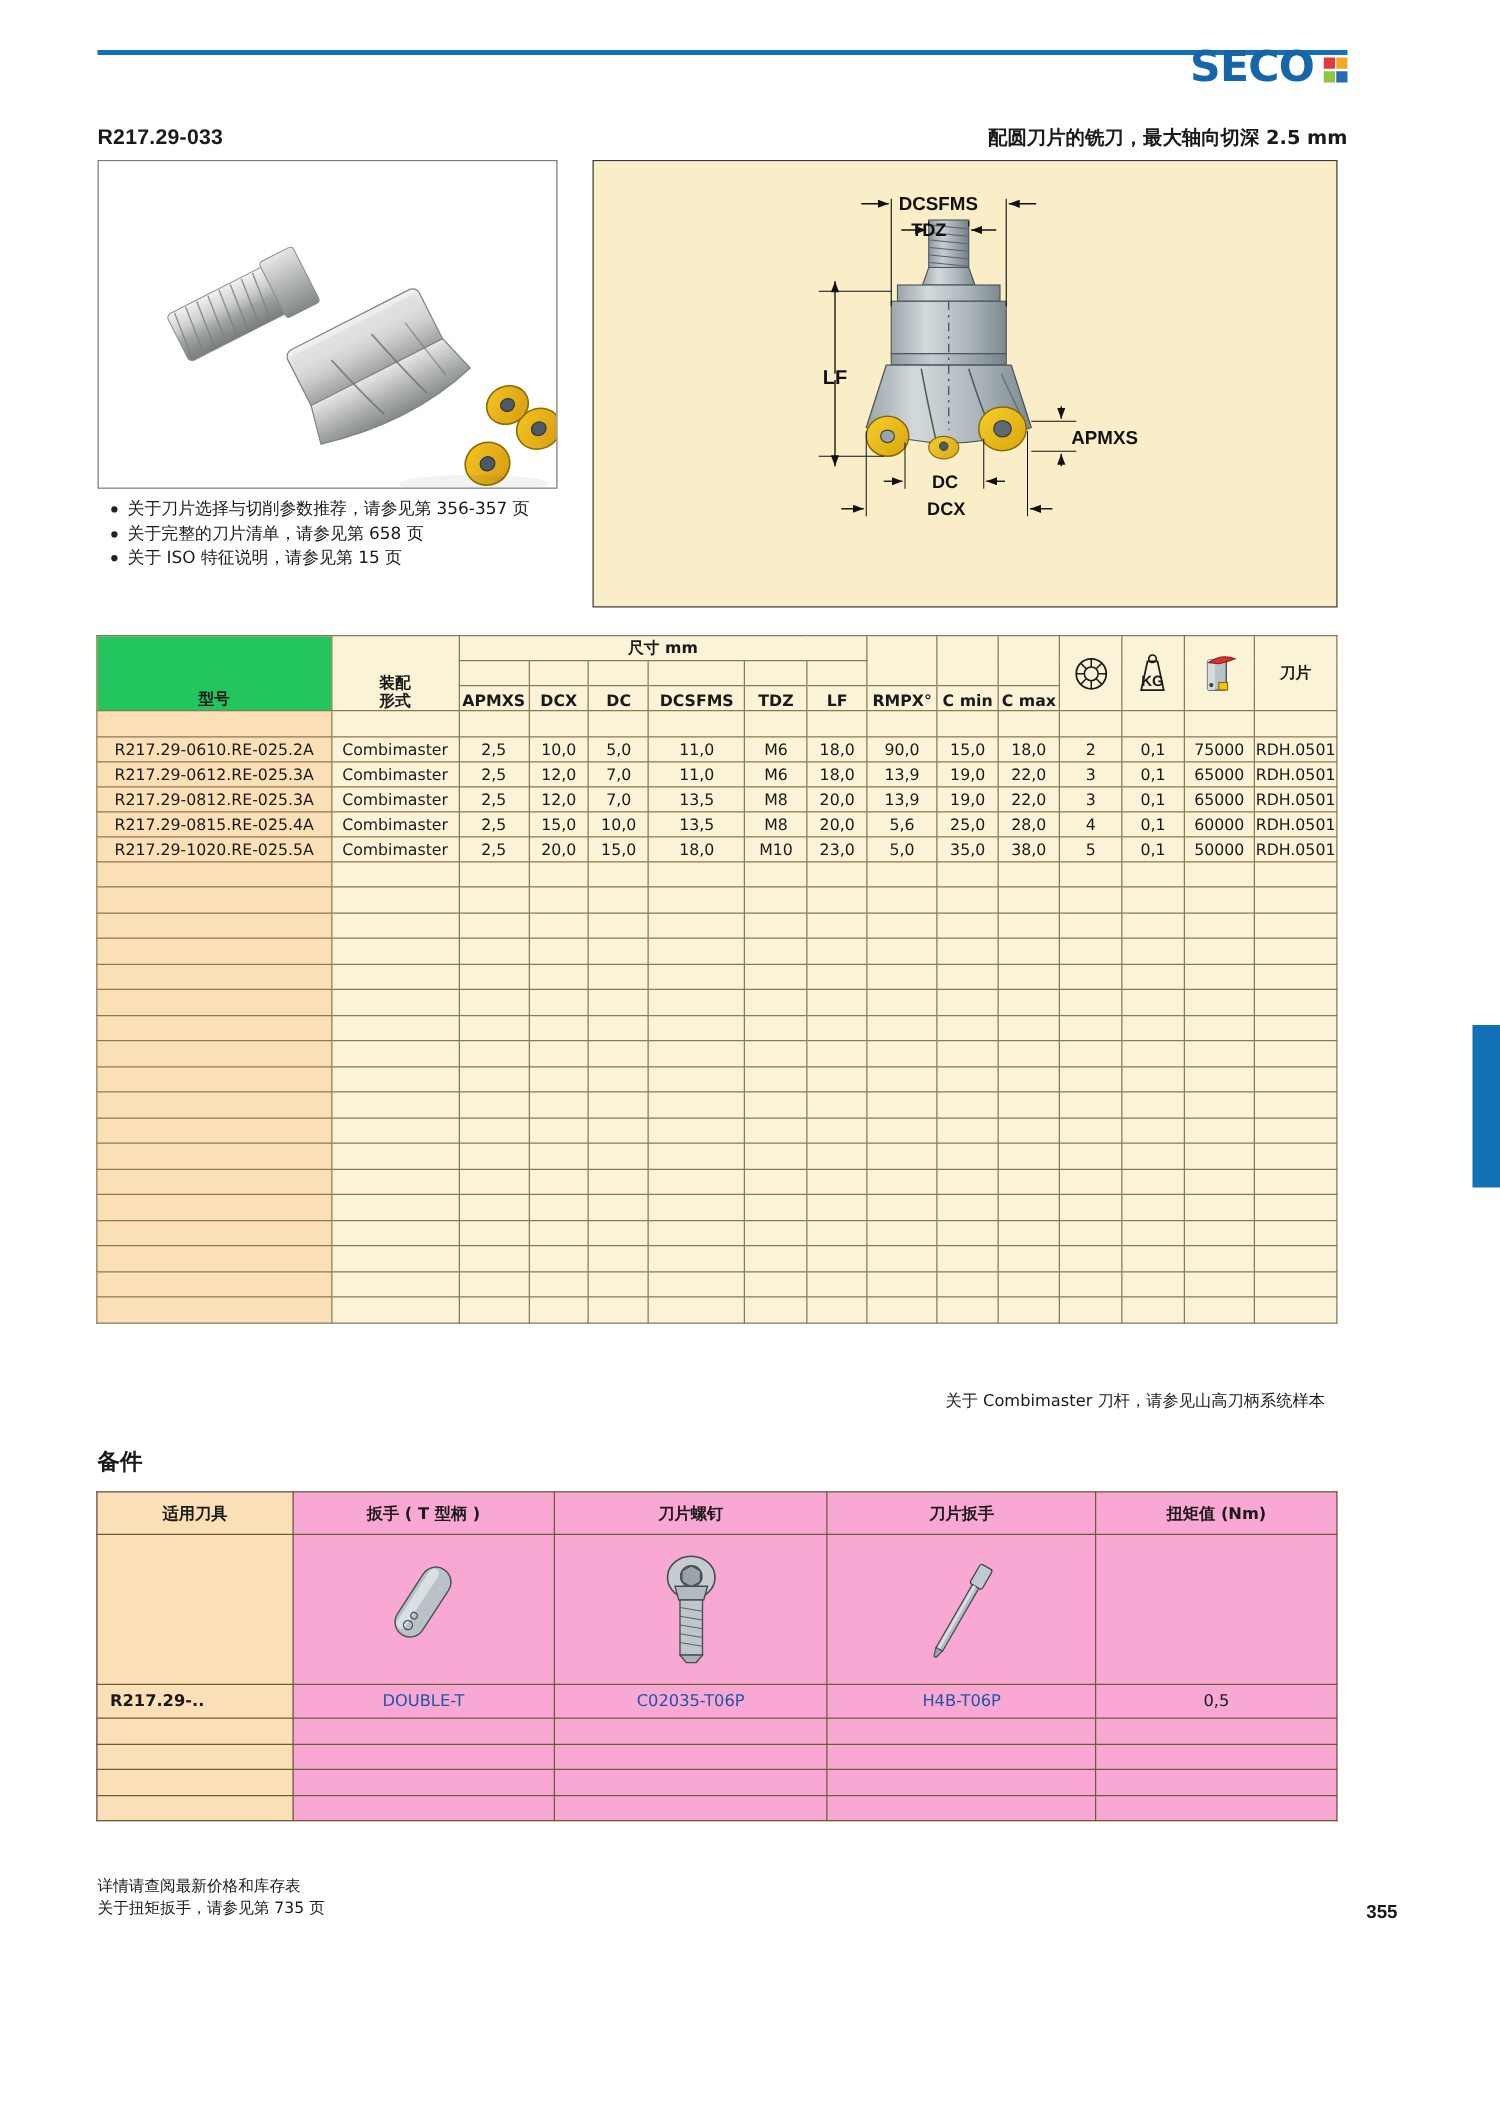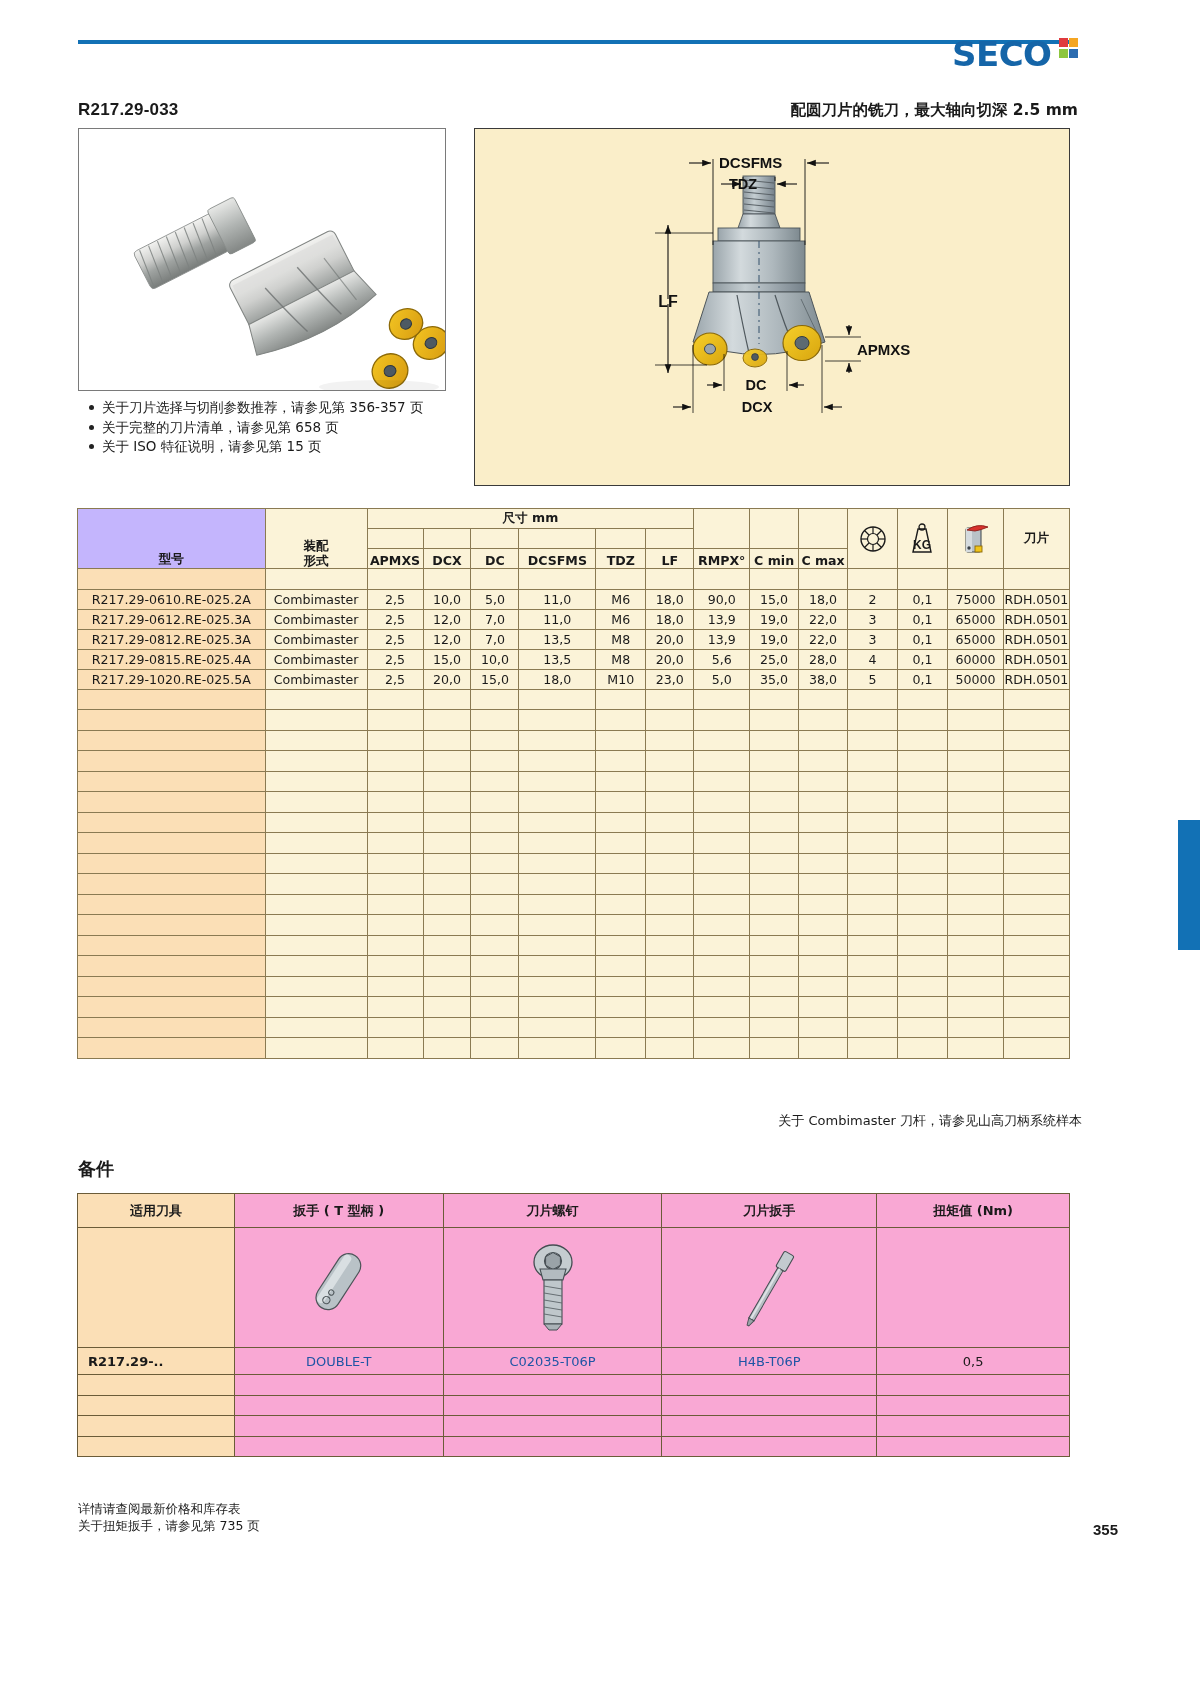--- a/index.html
+++ b/index.html
@@ -15,21 +15,21 @@
   .page { position:relative; width:1200px; height:1697px; padding:0; }
 
   
   .hdr { position:absolute; left:78px; top:30px; width:1000px; }
   .hdr-title {
     font-size:29px; font-weight:bold; letter-spacing:1px;
     font-family:"DejaVu Sans","Liberation Sans",sans-serif;
     color:#161616; line-height:1.1;
   }
   .hdr-rule { margin-top:10px; height:4px; background:#1271b5; width:1000px; }
-  .logo { position:absolute; right:0px; top:4px; display:flex; align-items:flex-start; gap:7px; }
+  .logo { position:absolute; right:0px; top:4px; display:flex; align-items:center; gap:7px; }
   .logo-text {
     font-size:34px; font-weight:bold; color:#1565a8;
     letter-spacing:-0.5px;
     font-family:"DejaVu Sans","Liberation Sans",sans-serif;
   }
   .logo-squares { display:grid; grid-template-columns:9px 9px; grid-template-rows:9px 9px; gap:1.5px; margin-top:4px;}
   .sq { width:9px; height:9px; }
 
   .subrow { position:absolute; left:78px; top:100px; width:1000px; display:flex; justify-content:space-between; align-items:baseline;}
   .code { font-size:17px; font-weight:bold; letter-spacing:0.2px; }
@@ -65,31 +65,31 @@
   }
   .maintable td, .maintable th {
     border:1px solid #8a7a52;
     font-size:12.6px;
     font-family:"DejaVu Sans","Liberation Sans",sans-serif;
     padding:0; text-align:center; height:20px; font-weight:normal;
     color:#1a1a1a;
   }
   .maintable th { font-weight:bold; }
   .col-model { background:#fbdfb6; text-align:left; padding-left:9px; font-weight:bold; font-size:13px;}
-  .hd-model { background:#c4b5fd; text-align:left; padding-left:9px; vertical-align:bottom; padding-bottom:5px;}
+  .hd-model { background:#22c55e; text-align:left; padding-left:9px; vertical-align:bottom; padding-bottom:5px;}
   .hd-fit { vertical-align:bottom; padding-bottom:3px; line-height:15px; }
   .hd-dim { height:30px; vertical-align:middle; }
   .hd-lbl { vertical-align:bottom; padding-bottom:4px; height:44px;}
   .hd-ico { vertical-align:middle; height:44px; }
   .row-data td { height:20px; }
   .blank td { height:20.5px; }
   .maintable tbody tr.blank .col-model { background:#fbdfb6; }
 
   .mt-note {
-    position:absolute; right:118px; top:1112px; font-size:13px;
+    position:absolute; right:140px; top:1112px; font-size:13px;
     font-family:"DejaVu Sans","Liberation Sans",sans-serif;
   }
 
   
   .spare-title { position:absolute; left:78px; top:1157px; font-size:18px; font-weight:bold;
      font-family:"DejaVu Sans","Liberation Sans",sans-serif;}
   .sparetable {
     position:absolute; left:77px; top:1193px; width:993px;
     border-collapse:collapse; background:#f9a8d4;
   }

